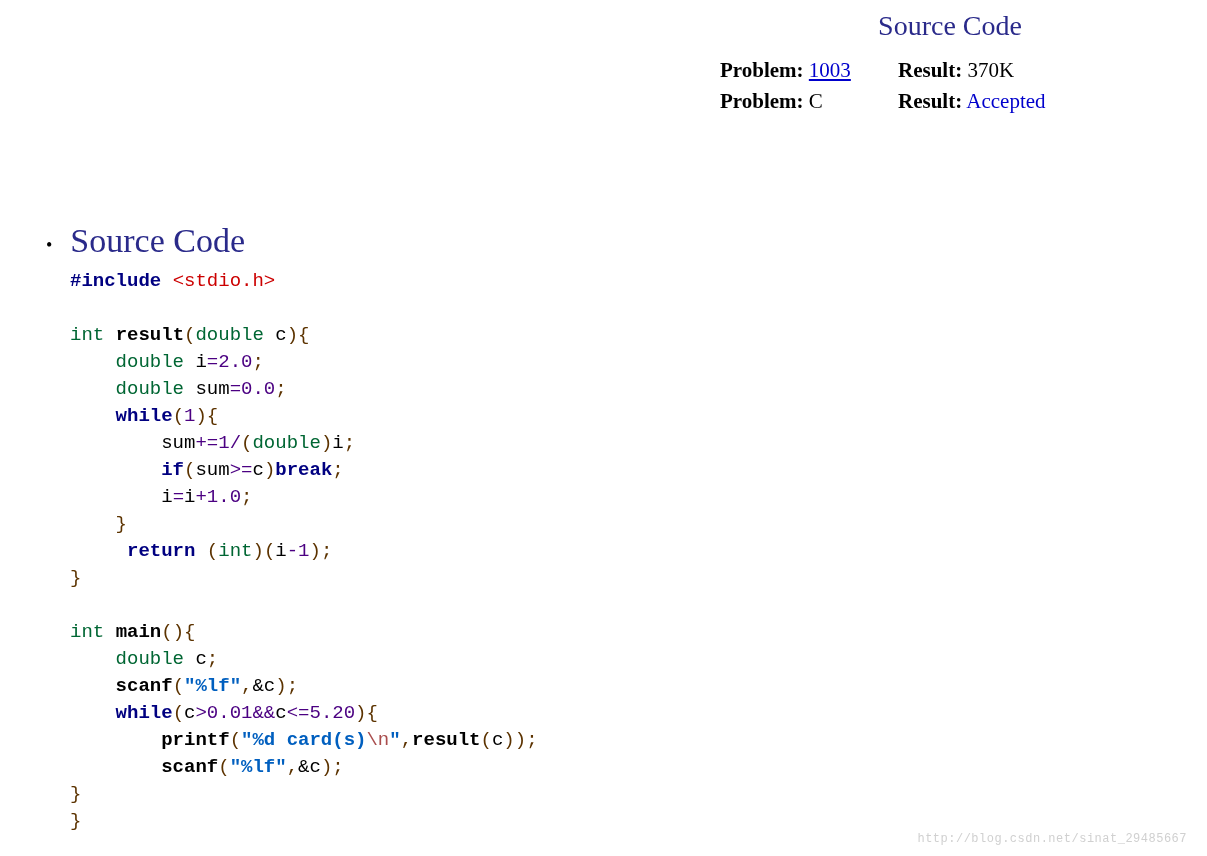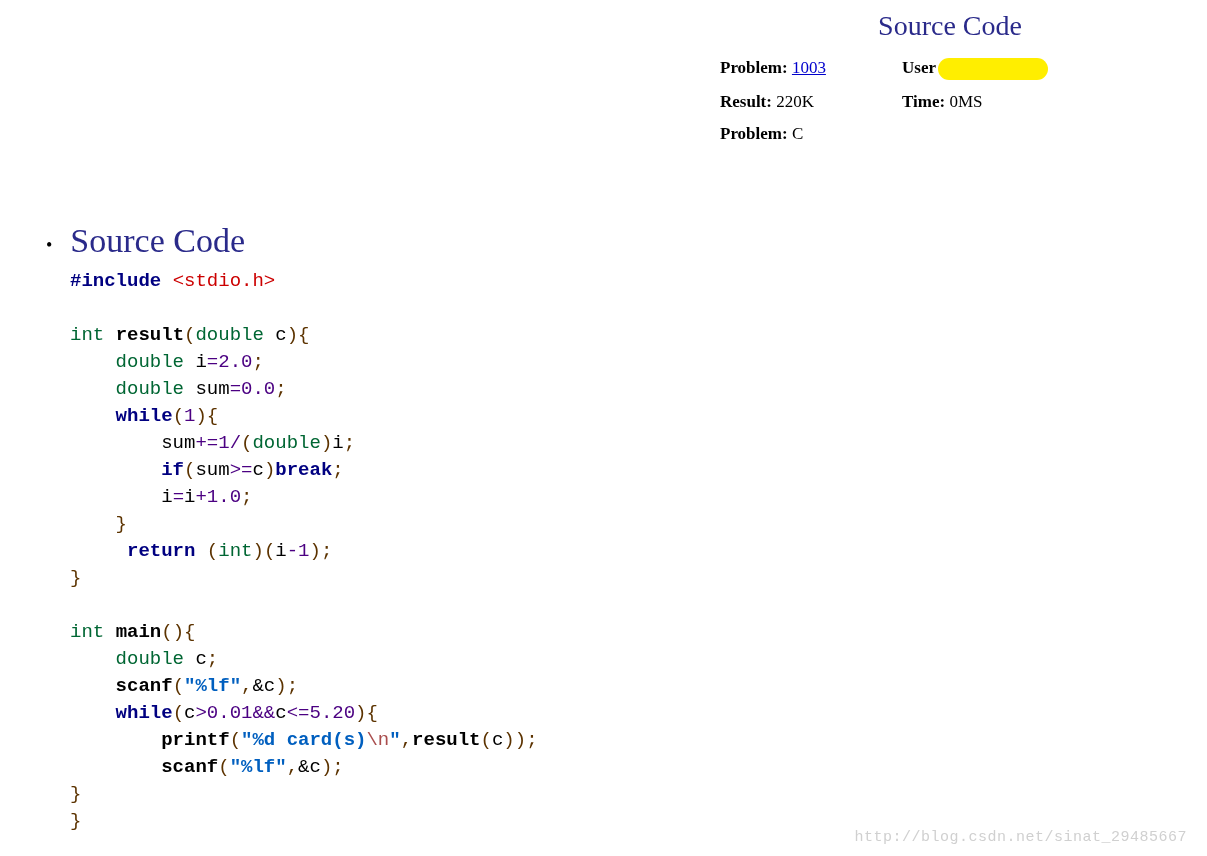--- a/index.html
+++ b/index.html
@@ -22,23 +22,22 @@
       text-align: center;
       margin-bottom: 16px;
       font-weight: normal;
       font-family: "Times New Roman", serif;
     }
     .meta-grid {
       display: grid;
       grid-template-columns: 170px 200px;
       row-gap: 6px;
       column-gap: 8px;
-      font-size: 17px;
+      font-size: 21px;
       color: #000;
-      gap: 12px;
     }
     .meta-cell { white-space: nowrap; }
     .meta-label { font-weight: bold; }
     .meta-link {
       color: #0000cc;
       text-decoration: underline;
       cursor: pointer;
     }
     .result-accepted { color: #0000cc; }
     .user-redact {
@@ -89,53 +88,50 @@
     .tk-esc  { color: #a94d4d; }
     .tk-pun  { color: #5c3300; }
     .tk-op   { color: #4b0082; }
     .tk-plain{ color: #000000; }
     .tk-brace{ color: #5c3300; }
     .watermark {
       position: absolute;
       right: 20px;
       bottom: 10px;
       font-family: "Courier New", monospace;
-      font-size: 15px;
+      font-size: 12px;
       color: #d0d0d0;
       letter-spacing: 0.5px;
     }
   </style>
 </head>
 <body>
 
 <div class="header-block">
   <div class="header-title">Source Code</div>
   <div class="meta-grid">
     <div class="meta-cell">
       <span class="meta-label">Problem:</span>
       <span> </span>
       <span class="meta-link">1003</span>
     </div>
     <div class="meta-cell">
-      <span class="meta-label">User</span><span class="user-redact"></span>
-    </div>
-    <div class="meta-cell">
       <span class="meta-label">Result:</span>
       <span> </span>
-      <span>220K</span>
-    </div>
-    <div class="meta-cell">
-      <span class="meta-label">Time:</span>
-      <span> </span>
-      <span>0MS</span>
+      <span>370K</span>
     </div>
     <div class="meta-cell">
       <span class="meta-label">Problem:</span>
       <span> </span>
       <span>C</span>
+    </div>
+    <div class="meta-cell">
+      <span class="meta-label">Result:</span>
+      <span> </span>
+      <span class="result-accepted">Accepted</span>
     </div>
   </div>
 </div>
 
 <div class="bullet-row">
   <span class="bullet">•</span>
   <span class="section-title">Source Code</span>
 </div>
 
 <div class="code-block"><span class="tk-pp">#include</span> <span class="tk-inc">&lt;stdio.h&gt;</span>

